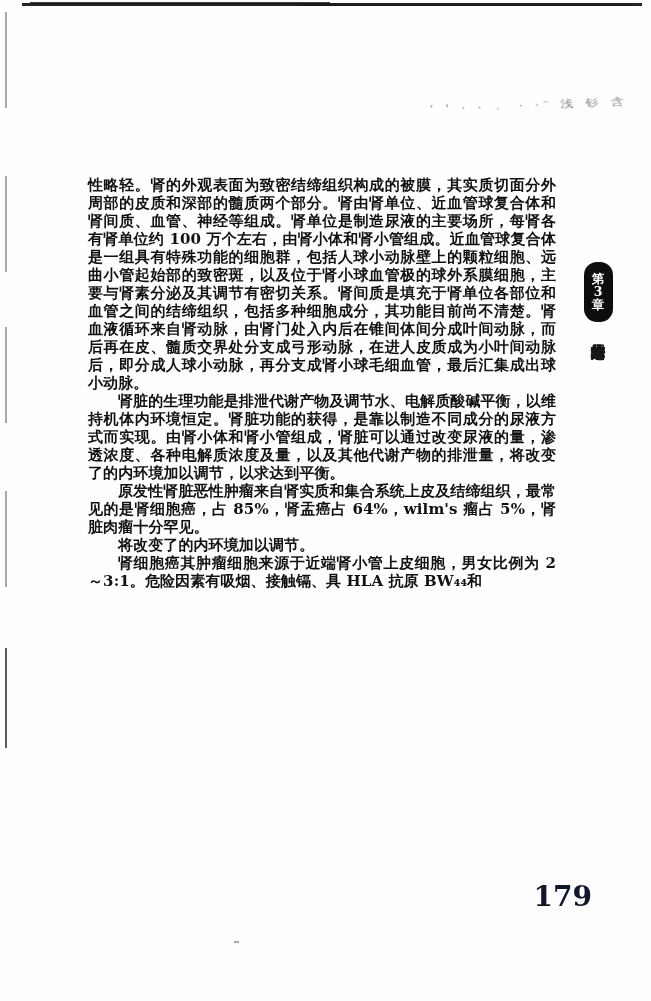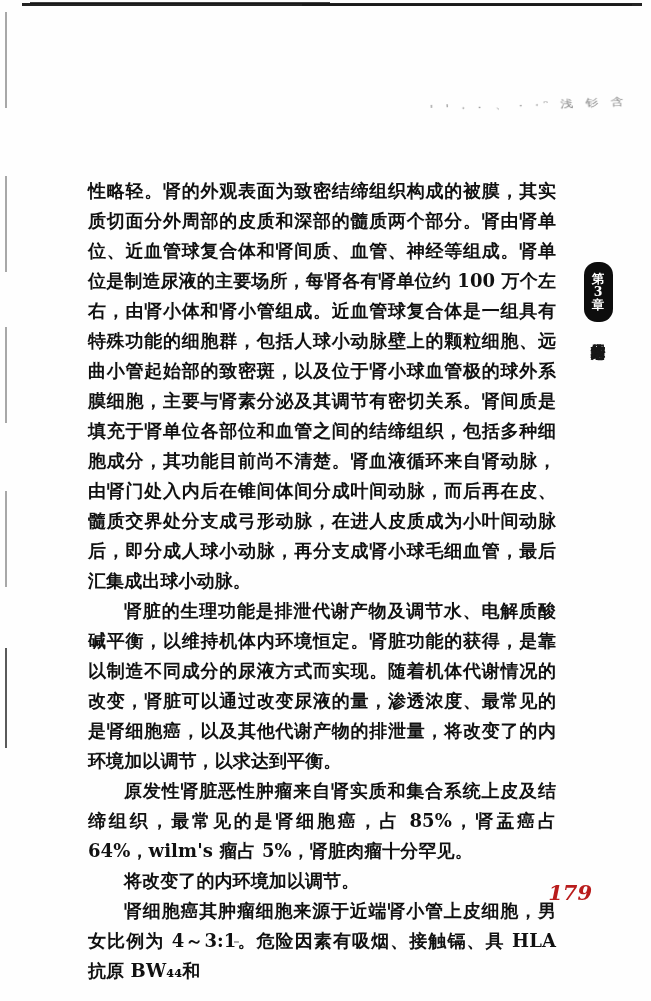--- a/index.html
+++ b/index.html
@@ -76,22 +76,22 @@
     filter: blur(.25px);
   }
 
   
   #body-text {
     position: absolute;
     left: 88px;
     top: 176px;
     width: 468px;
     color: #111;
-    font-size: 18px;
-    line-height: 30px;
+    font-size: 15px;
+    line-height: 18px;
     font-weight: 700;
     text-align: justify;
     text-justify: inter-ideograph;
     letter-spacing: .1px;
   }
   #body-text p {
     margin: 0;
     text-indent: 2em;
   }
   #body-text p.noindent { text-indent: 0; }
@@ -146,24 +146,23 @@
     width: 20px;
   }
 
   
   #page-number {
     position: absolute;
     left: 0;
     top: 880px;
     width: 592px;
     text-align: right;
-    font-size: 21px;
-    font-weight: 700;
-    font-style: italic;
-    color: #b91c1c;
+    font-size: 28px;
+    font-weight: 700;
+    color: #0f172a;
     font-family: "DejaVu Serif", "Liberation Serif", serif;
   }
 
   
   #bottom-speck {
     position: absolute;
     left: 234px;
     top: 941px;
     width: 5px;
     height: 2px;
@@ -183,24 +182,24 @@
       <div class="binding-mark" style="top: 176px; height: 96px;"></div>
       <div class="binding-mark" style="top: 327px; height: 96px;"></div>
       <div class="binding-mark" style="top: 491px; height: 96px;"></div>
       <div class="binding-mark dark" style="top: 648px; height: 100px;"></div>
     </div>
 
   <div id="handwriting">'  '  · · ﹅  ·  ·ᵔ 浅 钐 含</div>
 
   <div id="body-text">
       <p class="noindent">性略轻。肾的外观表面为致密结缔组织构成的被膜，其实质切面分外周部的皮质和深部的髓质两个部分。肾由肾单位、近血管球复合体和肾间质、血管、神经等组成。肾单位是制造尿液的主要场所，每肾各有肾单位约 100 万个左右，由肾小体和肾小管组成。近血管球复合体是一组具有特殊功能的细胞群，包括人球小动脉壁上的颗粒细胞、远曲小管起始部的致密斑，以及位于肾小球血管极的球外系膜细胞，主要与肾素分泌及其调节有密切关系。肾间质是填充于肾单位各部位和血管之间的结缔组织，包括多种细胞成分，其功能目前尚不清楚。肾血液循环来自肾动脉，由肾门处入内后在锥间体间分成叶间动脉，而后再在皮、髓质交界处分支成弓形动脉，在进人皮质成为小叶间动脉后，即分成人球小动脉，再分支成肾小球毛细血管，最后汇集成出球小动脉。</p>
-      <p>肾脏的生理功能是排泄代谢产物及调节水、电解质酸碱平衡，以维持机体内环境恒定。肾脏功能的获得，是靠以制造不同成分的尿液方式而实现。随着机体代谢情况的改变，肾脏可以通过改变尿液的量，渗透浓度、最常见的是肾细胞癌，以及其他代谢产物的排泄量，将改变了的内环境加以调节，以求达到平衡。</p>
+      <p>肾脏的生理功能是排泄代谢产物及调节水、电解质酸碱平衡，以维持机体内环境恒定。肾脏功能的获得，是靠以制造不同成分的尿液方式而实现。由肾小体和肾小管组成，肾脏可以通过改变尿液的量，渗透浓度、各种电解质浓度及量，以及其他代谢产物的排泄量，将改变了的内环境加以调节，以求达到平衡。</p>
       <p>原发性肾脏恶性肿瘤来自肾实质和集合系统上皮及结缔组织，最常见的是肾细胞癌，占 85%，肾盂癌占 64%，wilm's 瘤占 5%，肾脏肉瘤十分罕见。</p>
       <p>将改变了的内环境加以调节。</p>
-      <p>肾细胞癌其肿瘤细胞来源于近端肾小管上皮细胞，男女比例为 4～3:1。危险因素有吸烟、接触镉、具 HLA 抗原 BW₄₄和</p>
+      <p>肾细胞癌其肿瘤细胞来源于近端肾小管上皮细胞，男女比例为 2～3:1。危险因素有吸烟、接触镉、具 HLA 抗原 BW₄₄和</p>
     </div>
 
   <div id="chapter-tab">
     <div id="chapter-badge">
       <span class="pre">第</span>
       <span class="num">3</span>
       <span class="suf">章</span>
     </div>
     <div id="chapter-title-vertical">仙人掌的药用与治疗</div>
   </div>

